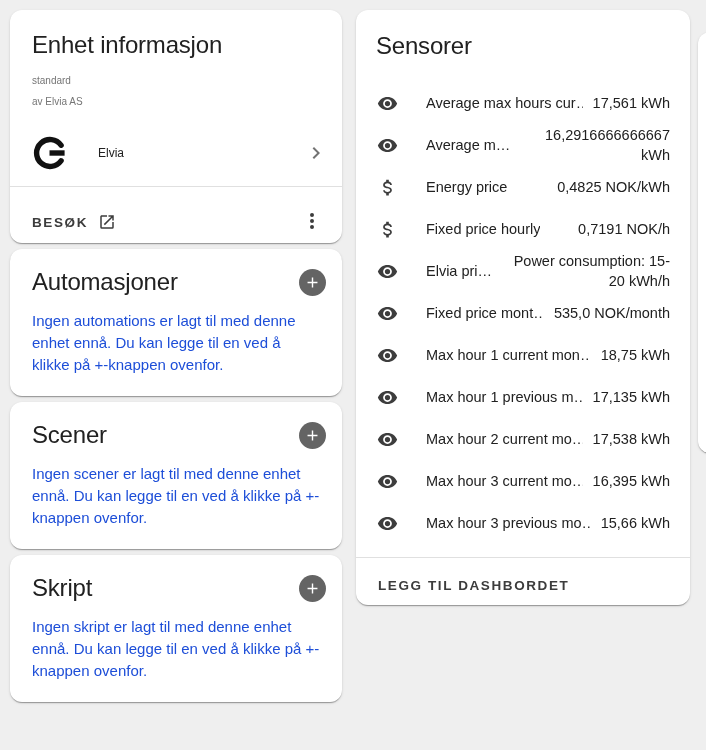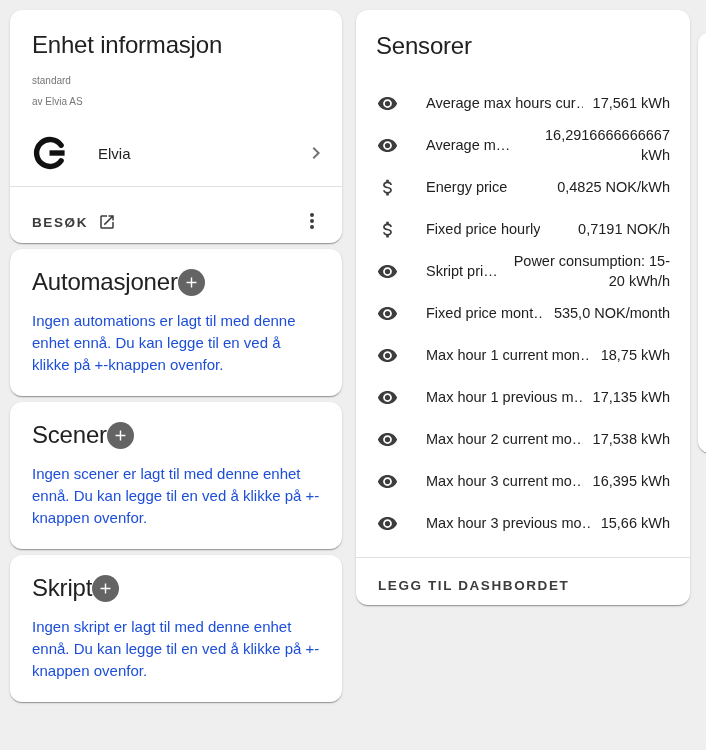--- a/index.html
+++ b/index.html
@@ -22,39 +22,39 @@
     font-size:24px; font-weight:400; line-height:30px;
     margin:0; letter-spacing:-0.2px; color:#212121;
   }
   .pad-title { padding:20px 22px 0 22px; }
   .device-sub { padding:10px 22px 0 22px; color:#757575; font-size:10px; line-height:21px; }
   .integration-row {
     display:flex; align-items:center;
     padding:15px 14px 15px 22px; margin-top:8px; cursor:pointer;
   }
   .elvia-logo { width:36px; height:36px; flex:none; display:flex; }
-  .integration-name { margin-left:30px; font-size:15px; }
+  .integration-name { margin-left:30px; font-size:12px; }
   .chevron { margin-left:auto; width:24px; height:24px; color:#737373; display:flex; }
   .divider { height:1px; background:rgba(0,0,0,.12); }
   .card-actions {
     display:flex; align-items:flex-end; justify-content:space-between;
     min-height:56px; padding:4px 12px 4px 14px;
   }
   .text-btn {
     display:flex; align-items:center; gap:10px;
     background:none; border:none; cursor:pointer;
     font-family:inherit; font-size:13.5px; font-weight:700;
     letter-spacing:1.6px; color:#3c3c3c; padding:8px;
   }
   .text-btn svg { width:18px; height:18px; }
   .icon-btn { background:none; border:none; cursor:pointer; padding:6px; display:flex; color:#3c3c3c; }
   .icon-btn svg { width:24px; height:24px; }
 
   .card-head {
-    display:flex; align-items:center; justify-content:flex-start;
+    display:flex; align-items:center; justify-content:space-between;
     padding:18px 16px 0 22px;
   }
   .plus-btn {
     width:27px; height:27px; border-radius:50%;
     background:var(--plus-bg,#646464); border:none; cursor:pointer;
     display:flex; align-items:center; justify-content:center; flex:none; padding:0;
   }
   .plus-btn svg { width:17px; height:17px; color:#ffffff; }
   .empty-text { margin:0; padding:13px 22px 20px 22px; font-size:15px; line-height:22px; color:#1d4ed8; }
 
@@ -198,21 +198,21 @@
             </span>
             <span class="s-name">Fixed price hourly</span>
             <span class="s-value">0,7191 NOK/h</span>
           </div>
           <div class="sensor-row">
             <span class="s-icon">
               <svg viewBox="0 0 24 24" fill="currentColor">
                 <path d="M12,9A3,3 0 0,0 9,12A3,3 0 0,0 12,15A3,3 0 0,0 15,12A3,3 0 0,0 12,9M12,17A5,5 0 0,1 7,12A5,5 0 0,1 12,7A5,5 0 0,1 17,12A5,5 0 0,1 12,17M12,4.5C7,4.5 2.73,7.61 1,12C2.73,16.39 7,19.5 12,19.5C17,19.5 21.27,16.39 23,12C21.27,7.61 17,4.5 12,4.5Z"></path>
               </svg>
             </span>
-            <span class="s-name">Skript pri…</span>
+            <span class="s-name">Elvia pri…</span>
             <span class="s-value">Power consumption: 15-
 20 kWh/h</span>
           </div>
           <div class="sensor-row">
             <span class="s-icon">
               <svg viewBox="0 0 24 24" fill="currentColor">
                 <path d="M12,9A3,3 0 0,0 9,12A3,3 0 0,0 12,15A3,3 0 0,0 15,12A3,3 0 0,0 12,9M12,17A5,5 0 0,1 7,12A5,5 0 0,1 12,7A5,5 0 0,1 17,12A5,5 0 0,1 12,17M12,4.5C7,4.5 2.73,7.61 1,12C2.73,16.39 7,19.5 12,19.5C17,19.5 21.27,16.39 23,12C21.27,7.61 17,4.5 12,4.5Z"></path>
               </svg>
             </span>
             <span class="s-name">Fixed price mont…</span>

